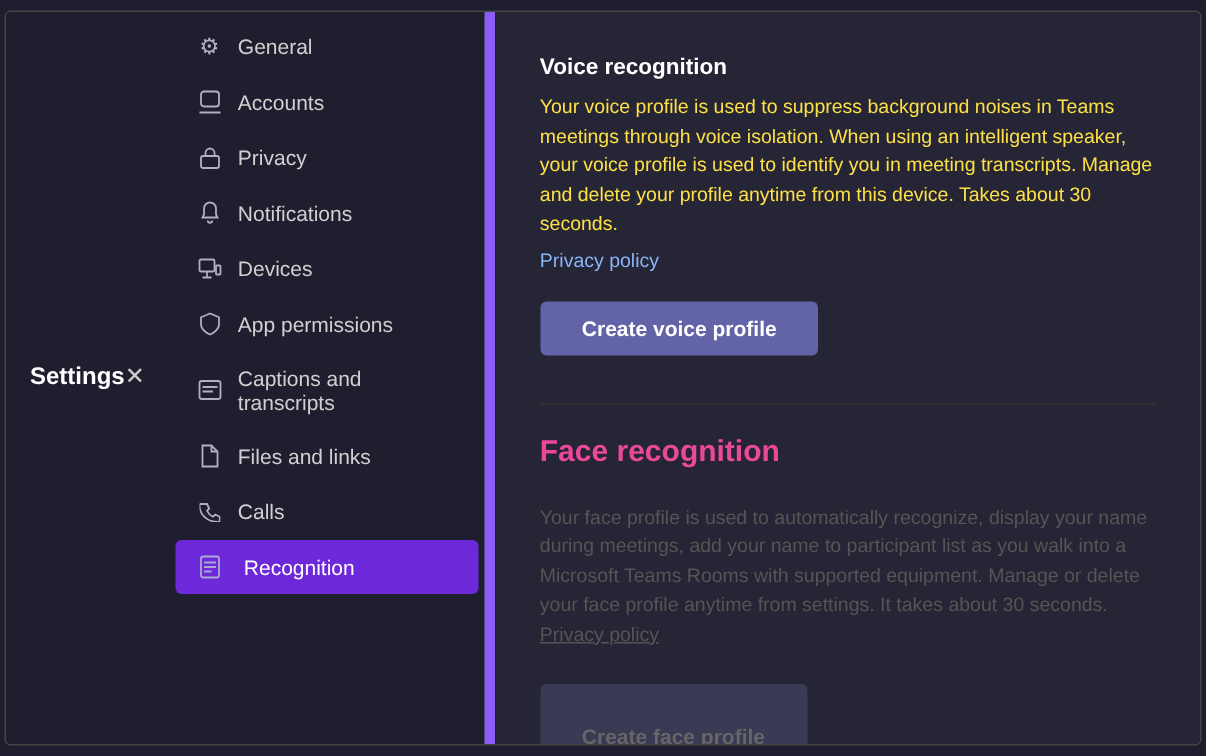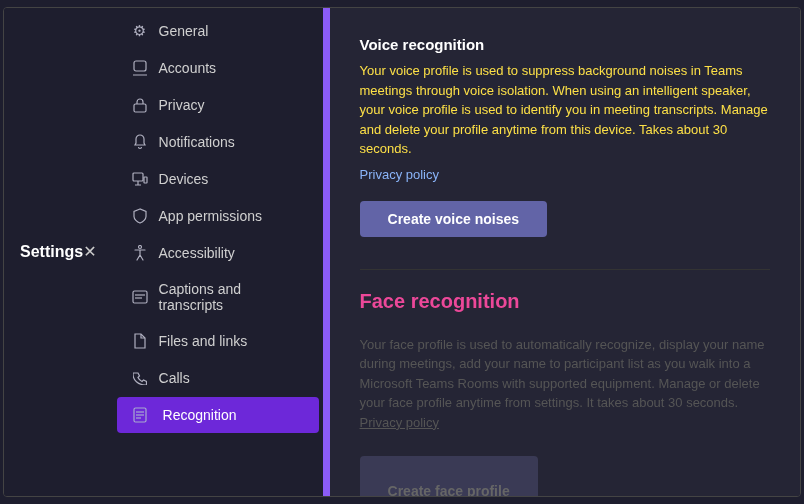--- a/index.html
+++ b/index.html
@@ -218,29 +218,20 @@
 
       <div class="sidebar-item">
         <span class="sidebar-icon">
           <svg width="14" height="16" viewBox="0 0 14 16" fill="none">
               <path d="M7 1L1 3.5v5C1 11 4 14 7 15c3-1 6-4 6-6.5v-5L7 1z" stroke="#b0b0c0" stroke-width="1.2"></path>
             </svg>
         </span>
         <span>App permissions</span>
       </div>
 
-      <div class="sidebar-item">
-        <span class="sidebar-icon">
-          <svg width="14" height="16" viewBox="0 0 14 16" fill="none">
-              <circle cx="7" cy="2" r="1.5" stroke="#b0b0c0" stroke-width="1.2"></circle>
-              <path d="M2 5h10M7 5v5M4 15l3-5 3 5" stroke="#b0b0c0" stroke-width="1.2" stroke-linecap="round"></path>
-            </svg>
-        </span>
-        <span>Accessibility</span>
-      </div>
 
       <div class="sidebar-item">
         <span class="sidebar-icon">
           <svg width="16" height="14" viewBox="0 0 16 14" fill="none">
               <rect x="1" y="1" width="14" height="12" rx="1.5" stroke="#b0b0c0" stroke-width="1.2"></rect>
               <line x1="3" y1="5" x2="13" y2="5" stroke="#b0b0c0" stroke-width="1.2"></line>
               <line x1="3" y1="8" x2="10" y2="8" stroke="#b0b0c0" stroke-width="1.2"></line>
             </svg>
         </span>
         <span>Captions and transcripts</span>
@@ -278,21 +269,21 @@
       </div>
     </nav>
 
     <main class="main-content">
 
       <section>
         <div class="section-title">Voice recognition</div>
         <div class="section-desc">Your voice profile is used to suppress background noises in Teams meetings through voice isolation. When using an intelligent speaker, your voice profile is used to identify you in meeting transcripts. Manage and delete your profile anytime from this device. Takes about 30 seconds.</div>
         <a class="privacy-link" href="#">Privacy policy</a>
         <div>
-          <button class="create-btn">Create voice noises</button>
+          <button class="create-btn">Create voice profile</button>
         </div>
       </section>
 
       <div class="divider"></div>
 
       <section>
         <div class="section-title-disabled">Face recognition</div>
         <div class="section-desc-disabled">
           <span>Your face profile is used to automatically recognize, display your name during meetings, add your name to participant list as you walk into a Microsoft Teams Rooms with supported equipment. Manage or delete your face profile anytime from settings. It takes about 30 seconds.</span>
           <a class="privacy-link-disabled" href="#">Privacy policy</a>

